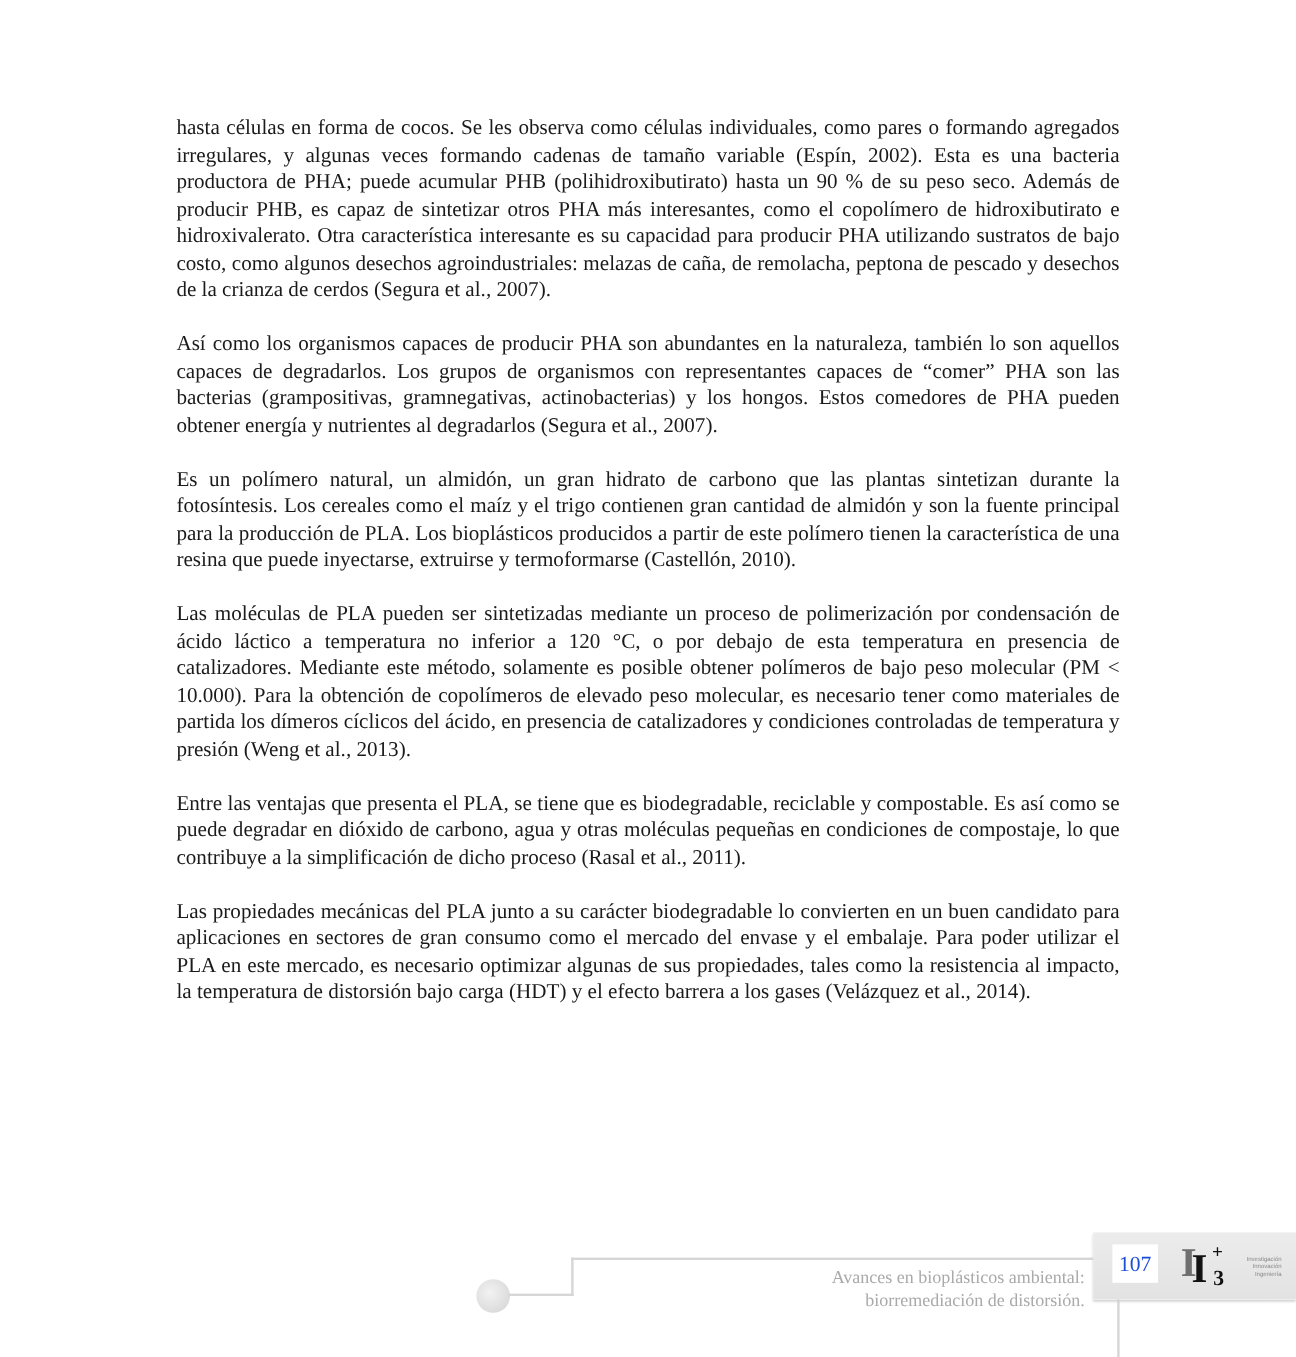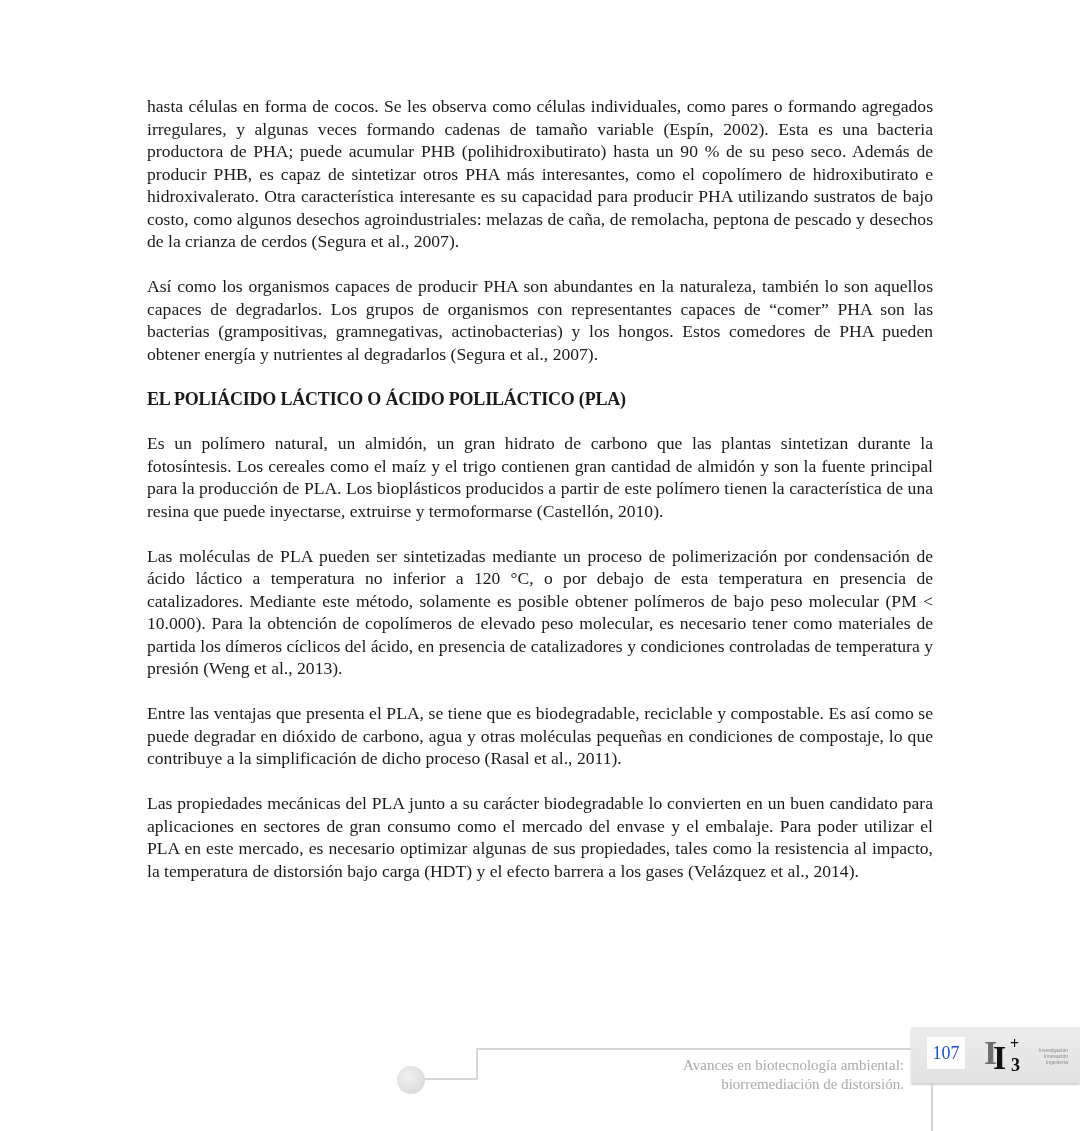--- a/index.html
+++ b/index.html
@@ -51,36 +51,35 @@
       position: absolute; left: 40px; top: 14px; font-family: "Liberation Sans", sans-serif;
       font-size: 5px; line-height: 6px; color: #8a8a8a; text-align: right; width: 44px;
     }
   </style>
 </head>
 <body>
 
 <div class="content">
   <p>hasta células en forma de cocos. Se les observa como células individuales, como pares o formando agregados irregulares, y algunas veces formando cadenas de tamaño variable (Espín, 2002). Esta es una bacteria productora de PHA; puede acumular PHB (polihidroxibutirato) hasta un 90 % de su peso seco. Además de producir PHB, es capaz de sintetizar otros PHA más interesantes, como el copolímero de hidroxibutirato e hidroxivalerato. Otra característica interesante es su capacidad para producir PHA utilizando sustratos de bajo costo, como algunos desechos agroindustriales: melazas de caña, de remolacha, peptona de pescado y desechos de la crianza de cerdos (Segura et al., 2007).</p>
   <p>Así como los organismos capaces de producir PHA son abundantes en la naturaleza, también lo son aquellos capaces de degradarlos. Los grupos de organismos con representantes capaces de “comer” PHA son las bacterias (grampositivas, gramnegativas, actinobacterias) y los hongos. Estos comedores de PHA pueden obtener energía y nutrientes al degradarlos (Segura et al., 2007).</p>
-  <h2>EL POLIÁCIDO LÁCTICO O ÁCIDO POLILÁCTICO (PLA)</h2>
   <p>Es un polímero natural, un almidón, un gran hidrato de carbono que las plantas sintetizan durante la fotosíntesis. Los cereales como el maíz y el trigo contienen gran cantidad de almidón y son la fuente principal para la producción de PLA. Los bioplásticos producidos a partir de este polímero tienen la característica de una resina que puede inyectarse, extruirse y termoformarse (Castellón, 2010).</p>
   <p>Las moléculas de PLA pueden ser sintetizadas mediante un proceso de polimerización por condensa­ción de ácido láctico a temperatura no inferior a 120 °C, o por debajo de esta temperatura en presen­cia de catalizadores. Mediante este método, solamente es posible obtener polímeros de bajo peso molecular (PM &lt; 10.000). Para la obtención de copolímeros de elevado peso molecular, es necesario tener como materiales de partida los dímeros cíclicos del ácido, en presencia de catalizadores y con­diciones controladas de temperatura y presión (Weng et al., 2013).</p>
   <p>Entre las ventajas que presenta el PLA, se tiene que es biodegradable, reciclable y compostable. Es así como se puede degradar en dióxido de carbono, agua y otras moléculas pequeñas en condiciones de compostaje, lo que contribuye a la simplificación de dicho proceso (Rasal et al., 2011).</p>
   <p>Las propiedades mecánicas del PLA junto a su carácter biodegradable lo convierten en un buen candidato para aplicaciones en sectores de gran consumo como el mercado del envase y el embalaje. Para poder utilizar el PLA en este mercado, es necesario optimizar algunas de sus propiedades, tales como la resistencia al impacto, la temperatura de distorsión bajo carga (HDT) y el efecto barrera a los gases (Velázquez et al., 2014).</p>
 </div>
 
 <div>
   <div class="footer-circle"></div>
   <div class="footer-line-h1"></div>
   <div class="footer-line-v1"></div>
   <div class="footer-line-h2"></div>
   <div class="footer-line-v2"></div>
 
   <div class="footer-title">
-    <div>Avances en biotecnología ambiental:</div>
+    <div>Avances en bioplásticos ambiental:</div>
     <div>biorremediación de distorsión.</div>
   </div>
 
   <div class="page-box">
     <div class="page-number">107</div>
     <div class="logo">
       <span class="logo-i1">I</span>
       <span class="logo-i2">I</span>
       <span class="logo-plus">+</span>
       <span class="logo-three">3</span>

